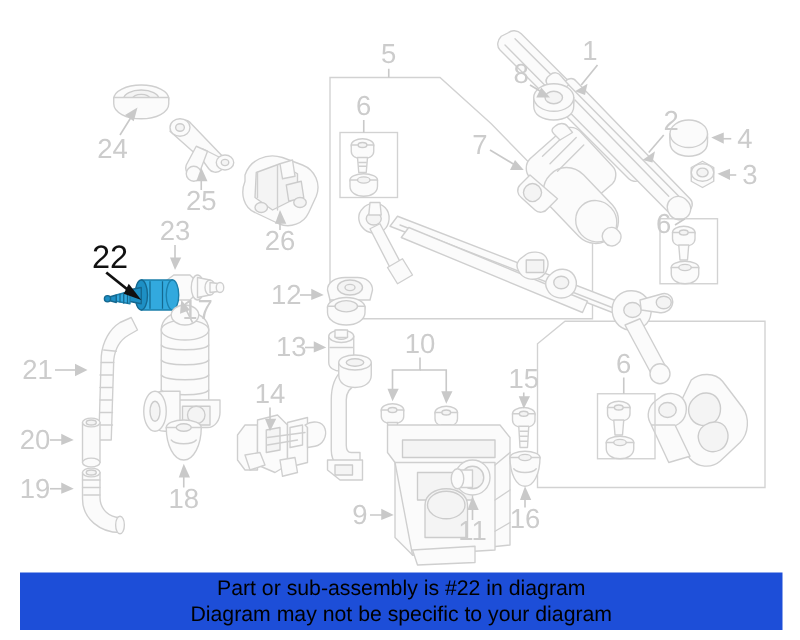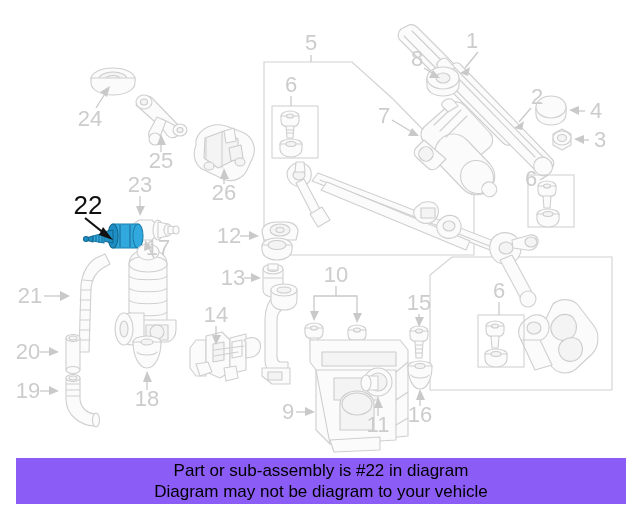--- a/index.html
+++ b/index.html
@@ -96,21 +96,21 @@
     font-family: "Liberation Sans", sans-serif;
     font-size: 26px;
   }
 
   #banner {
     position: absolute;
     left: 16px;
     top: 458px;
     width: 610px;
     height: 46px;
-    background: #8b5cf6;
+    background: #1d4ed8;
     display: flex;
     flex-direction: column;
     align-items: center;
     justify-content: center;
     box-sizing: border-box;
   }
   .banner-line {
     color: #000000;
     font-family: "Liberation Sans", sans-serif;
     font-size: 17px;
@@ -636,16 +636,16 @@
     <g>
       <path class="leader" d="M224,184 L224,176"></path>
       <path class="leader-head" d="M224,168 L220,179 L229,179 Z"></path>
       <text class="callout-num" x="224" y="200" text-anchor="middle">26</text>
     </g>
 
   </svg>
 
   <div id="banner">
     <div class="banner-line">Part or sub-assembly is #22 in diagram</div>
-    <div class="banner-line">Diagram may not be diagram to your vehicle</div>
+    <div class="banner-line">Diagram may not be specific to your diagram</div>
   </div>
 
 </div>
 
 </body></html>

